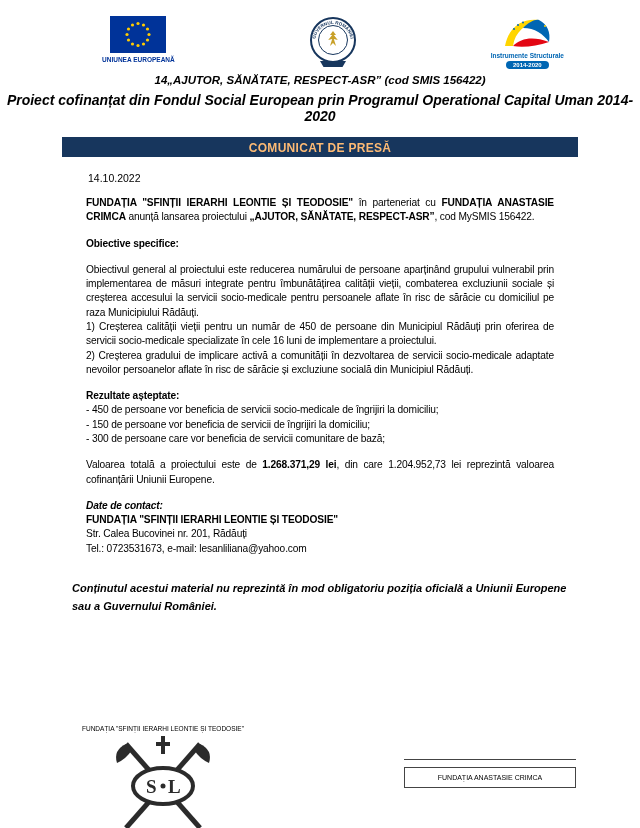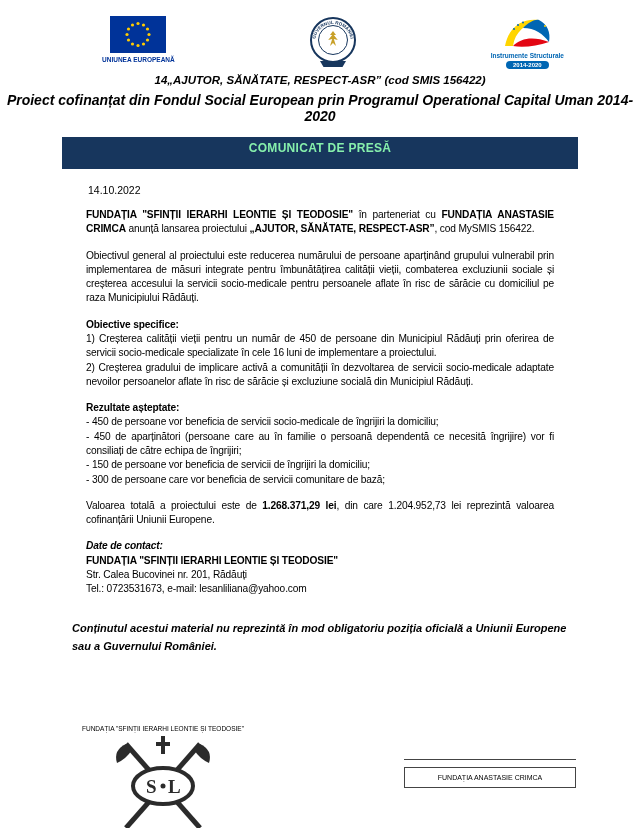--- a/index.html
+++ b/index.html
@@ -13,22 +13,22 @@
   }
   .logos { display:flex; justify-content:space-between; align-items:flex-start; padding:0 76px 0 102px; }
   .logo { display:flex; flex-direction:column; align-items:center; }
   .cap-eu { font-size:6.5px; font-weight:bold; color:#003399; margin-top:3px; text-align:center; }
   .cap-is1 { font-size:6.5px; font-weight:bold; color:#0066b3; margin-top:2px; text-align:center; }
   .cap-is2 { display:inline-block; background:#0066b3; color:#fff; font-size:6px; font-weight:bold;
              border-radius:5px; padding:1px 7px; margin-top:2px; }
   .titles { margin-top:2px; text-align:center;font-style:italic; }
   .t1 { font-weight:bold; font-size:11.5px; }
   .t2 { font-weight:bold; font-size:14px; margin-top:6px; }
-  .banner { margin:13px 62px 0; background:#17365d; color:#86efac; font-weight:bold;
-            text-align:center; font-size:12px; padding:4px 0 14px; letter-spacing:.3px; }
+  .banner { margin:13px 62px 0; background:#17365d; color:#fdba74; font-weight:bold;
+            text-align:center; font-size:12px; padding:4px 0 2px; letter-spacing:.3px; }
   .date { margin:15px 88px 0; font-size:10.5px; }
   .bodytext { margin:12px 86px 0; font-size:10.2px; line-height:1.4; letter-spacing:-0.15px; }
   .para { text-align:justify; }
   .para.gap { margin-top:12px; }
   .b { font-weight:bold; }
   .i { font-style:italic; }
   .disclaimer { margin:24px 72px 0; font-weight:bold; font-style:italic;
                 font-size:11px; line-height:1.6; }
   .footer { margin-top:auto; display:flex; justify-content:space-between; align-items:flex-start;
             padding:0 64px 0 82px; }
@@ -103,27 +103,26 @@
     <div class="t1">14„AJUTOR, SĂNĂTATE, RESPECT-ASR” (cod SMIS 156422)</div>
     <div class="t2">Proiect cofinanțat din Fondul Social European prin Programul Operational Capital Uman 2014-2020</div>
   </div>
 
   <div class="banner">COMUNICAT DE PRESĂ</div>
 
   <div class="date">14.10.2022</div>
 
   <div class="bodytext">
       <p class="para"><span class="b ">FUNDAȚIA "SFINȚII IERARHI LEONTIE ȘI TEODOSIE"</span><span class=""> în parteneriat cu </span><span class="b ">FUNDAȚIA ANASTASIE CRIMCA</span><span class=""> anunță lansarea proiectului </span><span class="b ">„AJUTOR, SĂNĂTATE, RESPECT-ASR”</span><span class="">, cod MySMIS 156422.</span></p>
+      <p class="para gap"><span class="b ">Obiective specifice:</span></p>
       <p class="para gap"><span class="">Obiectivul general al proiectului este reducerea numărului de persoane aparținând grupului vulnerabil prin implementarea de măsuri integrate pentru îmbunătățirea calității vieții, combaterea excluziunii sociale și creșterea accesului la servicii socio-medicale pentru persoanele aflate în risc de sărăcie cu domiciliul pe raza Municipiului Rădăuți.</span></p>
-      <p class="para gap"><span class="b ">Obiective specifice:</span></p>
       <p class="para"><span class="">1) Creșterea calității vieții pentru un număr de 450 de persoane din Municipiul Rădăuți prin oferirea de servicii socio-medicale specializate în cele 16 luni de implementare a proiectului.</span></p>
       <p class="para"><span class="">2) Creșterea gradului de implicare activă a comunității în dezvoltarea de servicii socio-medicale adaptate nevoilor persoanelor aflate în risc de sărăcie și excluziune socială din Municipiul Rădăuți.</span></p>
       <p class="para gap"><span class="b ">Rezultate așteptate:</span></p>
       <p class="para"><span class="">- 450 de persoane vor beneficia de servicii socio-medicale de îngrijiri la domiciliu;</span></p>
-      <p class="para"><span class="">- 450 de aparținători (persoane care au în familie o persoană dependentă ce necesită îngrijire) vor fi consiliați de către echipa de îngrijiri;</span></p>
       <p class="para"><span class="">- 150 de persoane vor beneficia de servicii de îngrijiri la domiciliu;</span></p>
       <p class="para"><span class="">- 300 de persoane care vor beneficia de servicii comunitare de bază;</span></p>
       <p class="para gap"><span class="">Valoarea totală a proiectului este de </span><span class="b ">1.268.371,29 lei</span><span class="">, din care 1.204.952,73 lei reprezintă valoarea cofinanțării Uniunii Europene.</span></p>
       <p class="para gap"><span class="b i">Date de contact:</span></p>
       <p class="para"><span class="b ">FUNDAȚIA "SFINȚII IERARHI LEONTIE ȘI TEODOSIE"</span></p>
       <p class="para"><span class="">Str. Calea Bucovinei nr. 201, Rădăuți</span></p>
       <p class="para"><span class="">Tel.: 0723531673, e-mail: lesanliliana@yahoo.com</span></p>
     </div>
 
   <div class="disclaimer">Conținutul acestui material nu reprezintă în mod obligatoriu poziția oficială a Uniunii Europene sau a Guvernului României.</div>

